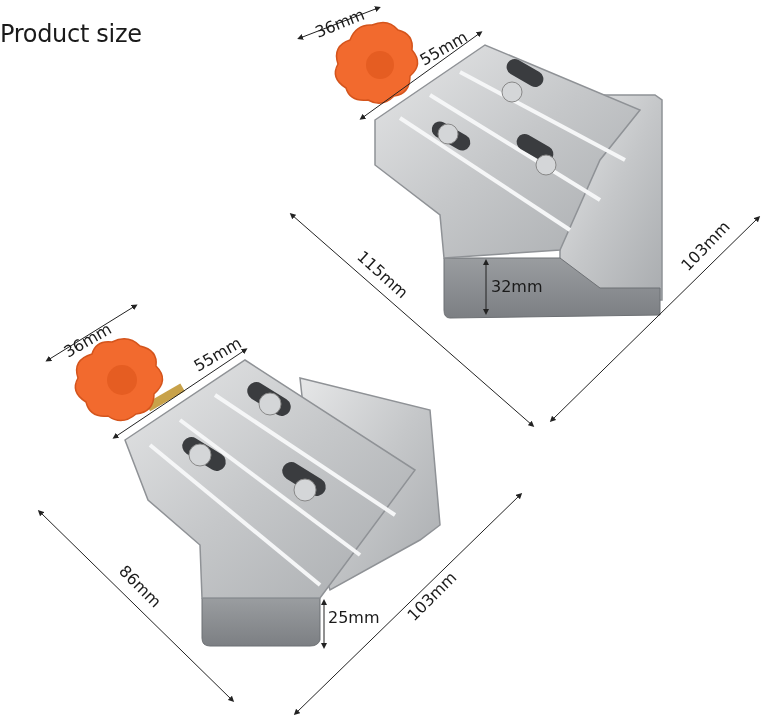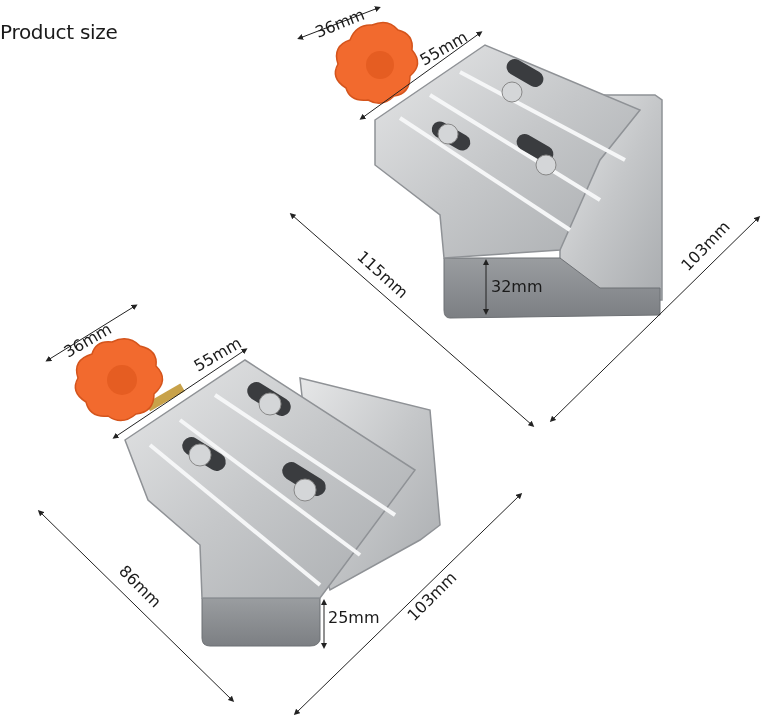--- a/index.html
+++ b/index.html
@@ -1,18 +1,18 @@
 <!DOCTYPE html>
 <html><head>
 <meta charset="utf-8">
 <style>
   html, body { margin: 0; padding: 0; background: #ffffff; }
   body { width: 764px; height: 717px; position: relative; overflow: hidden;
          font-family: "DejaVu Sans", "Liberation Sans", sans-serif; color: #1a1a1a; }
-  .title { position: absolute; left: 0; top: 20px; font-size: 20px; font-weight: 400; letter-spacing: -0.3px; }
+  .title { position: absolute; left: 0; top: 20px; font-size: 24px; font-weight: 400; letter-spacing: -0.3px; }
   svg.canvas { position: absolute; left: 0; top: 0; }
   .dim-label { font-family: "DejaVu Sans", "Liberation Sans", sans-serif; font-size: 16px; fill: #1a1a1a; }
 </style>
 </head>
 <body>
 
 <div class="title">Product size</div>
 
 <svg class="canvas" width="764" height="717" viewBox="0 0 764 717">
   <defs>

